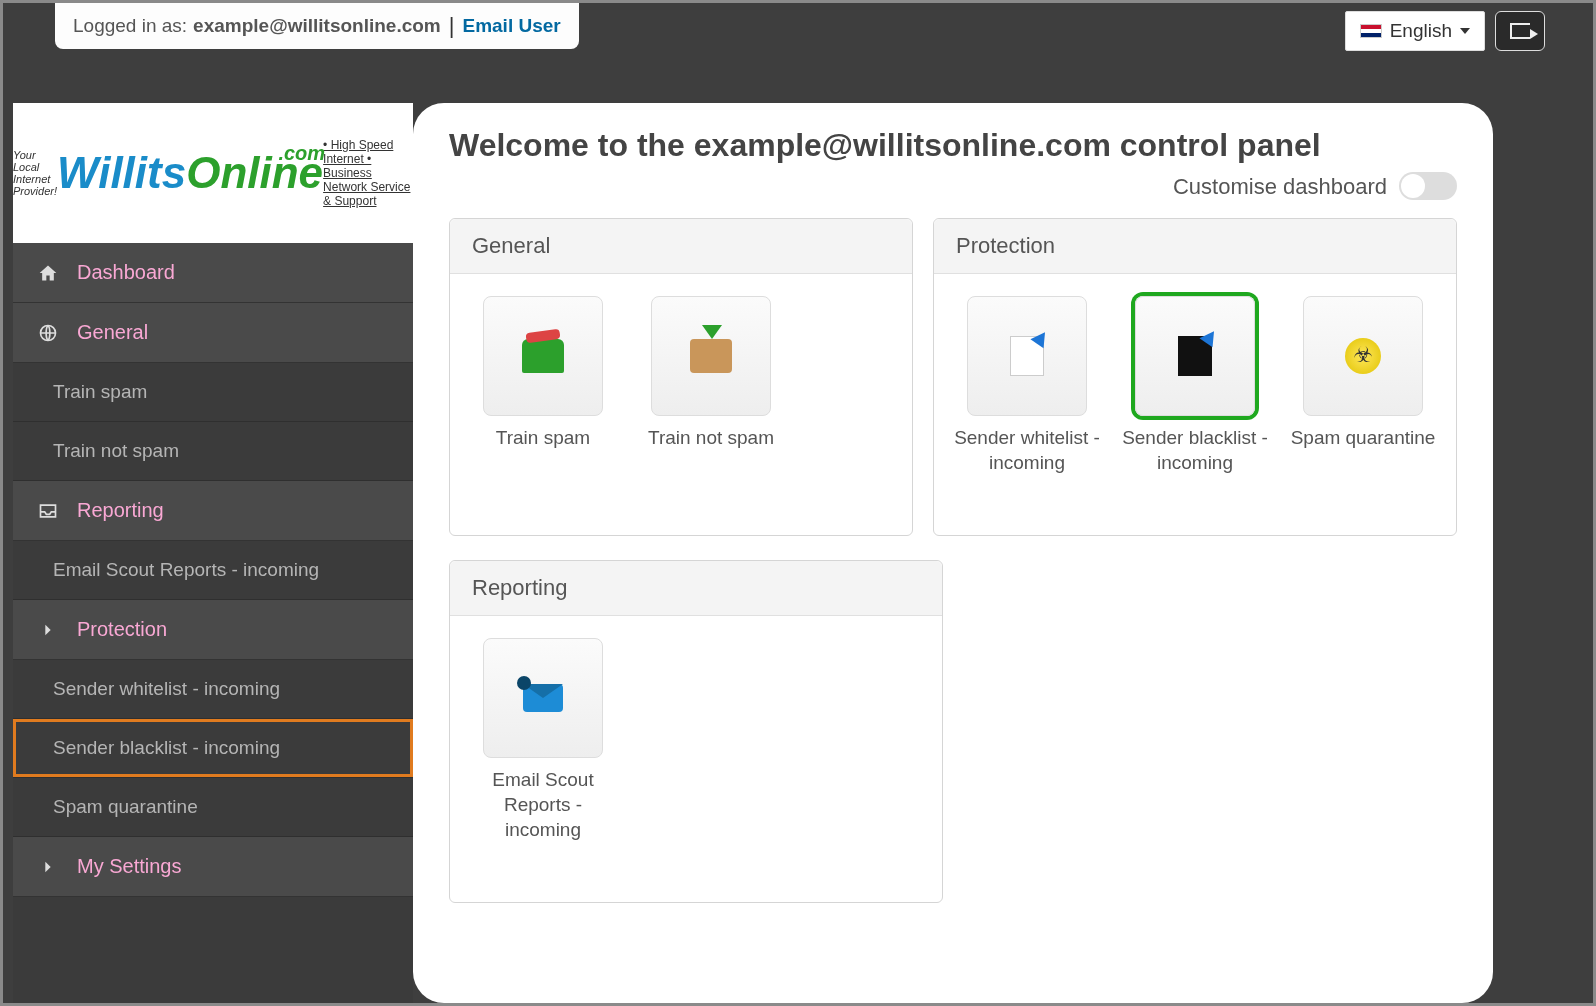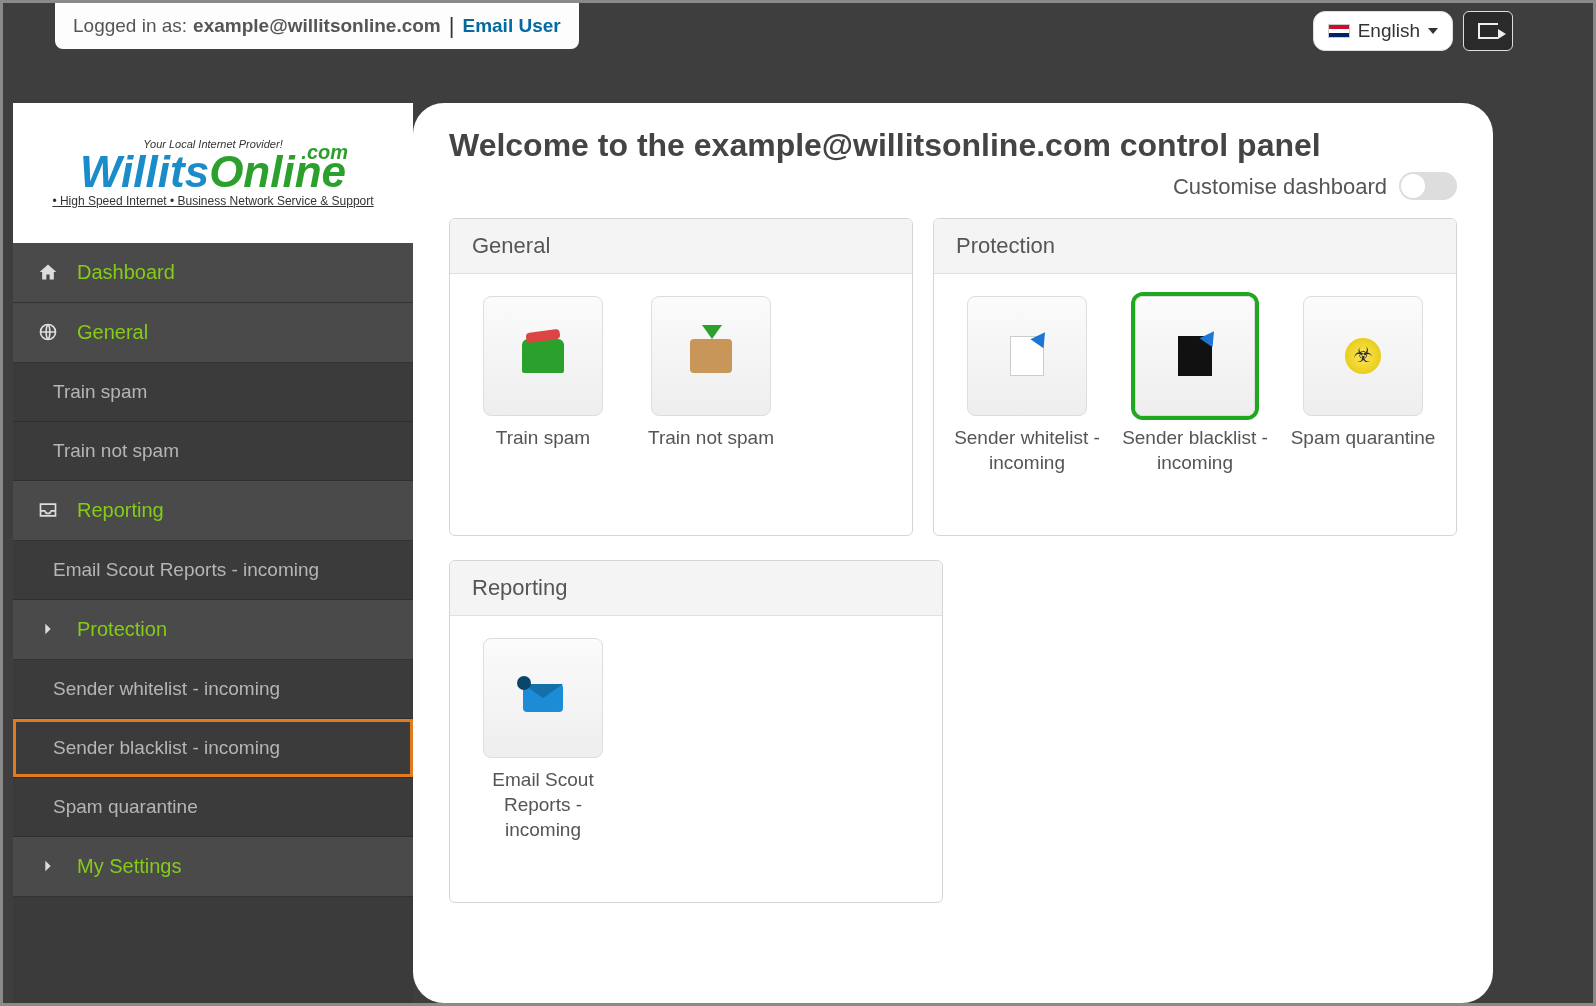--- a/index.html
+++ b/index.html
@@ -9,21 +9,21 @@
   width: 1596px;
   height: 1006px;
   overflow: hidden;
   position: relative;
 }
 .outer-frame {
   border: 3px solid #8a8a8a;
   width: 100%;
   height: 100%;
   position: relative;
-  padding: 0 72px 0 0;
+  padding: 0 40px 0 0;
 }
 .inner-content {
   margin-left: 10px;
   height: 100%;
 }
 
 .topbar {
   height: 70px;
   display: flex;
   justify-content: space-between;
@@ -44,21 +44,21 @@
 .login-panel .email-user { color: #0369a1; font-weight: 700; }
 .top-right {
   display: flex;
   gap: 10px;
   margin-top: 8px;
   margin-right: 8px;
 }
 .lang-btn {
   background: #fff;
   border: 1px solid #ddd;
-  border-radius: 12px;
+  border-radius: 2px;
   padding: 8px 14px;
   display: flex;
   align-items: center;
   gap: 8px;
   font-size: 19px;
   color: #333;
   cursor: pointer;
 }
 .flag {
   width: 22px;
@@ -112,21 +112,21 @@
   width: 400px;
   background: #3b3b3b;
   flex-shrink: 0;
 }
 .logo-area {
   background: #fff;
   height: 140px;
   display: flex;
   align-items: center;
   justify-content: center;
-  flex-direction: column;
+  flex-direction: row;
   color: #333;
 }
 .logo-top {
   font-size: 11px;
   font-style: italic;
   color: #333;
 }
 .logo-main {
   font-size: 44px;
   font-weight: 900;
@@ -137,24 +137,24 @@
 }
 .logo-main .green { color: #2ca02c; }
 .logo-main .dotcom { font-size: 20px; color: #2ca02c; position: absolute; top: -8px; right: -2px; font-style: italic;}
 .logo-sub {
   font-size: 12px;
   color: #333;
   text-decoration: underline;
 }
 .nav-item {
   padding: 18px 24px;
-  color: #84cc16;
+  color: #f9a8d4;
   font-size: 20px;
   display: flex;
-  align-items: flex-start;
+  align-items: center;
   gap: 18px;
   cursor: pointer;
   background: #4a4a4a;
   border-bottom: 1px solid #333;
 }
 .nav-sub {
   padding: 18px 24px 18px 40px;
   color: #b5b5b5;
   font-size: 19px;
   cursor: pointer;

